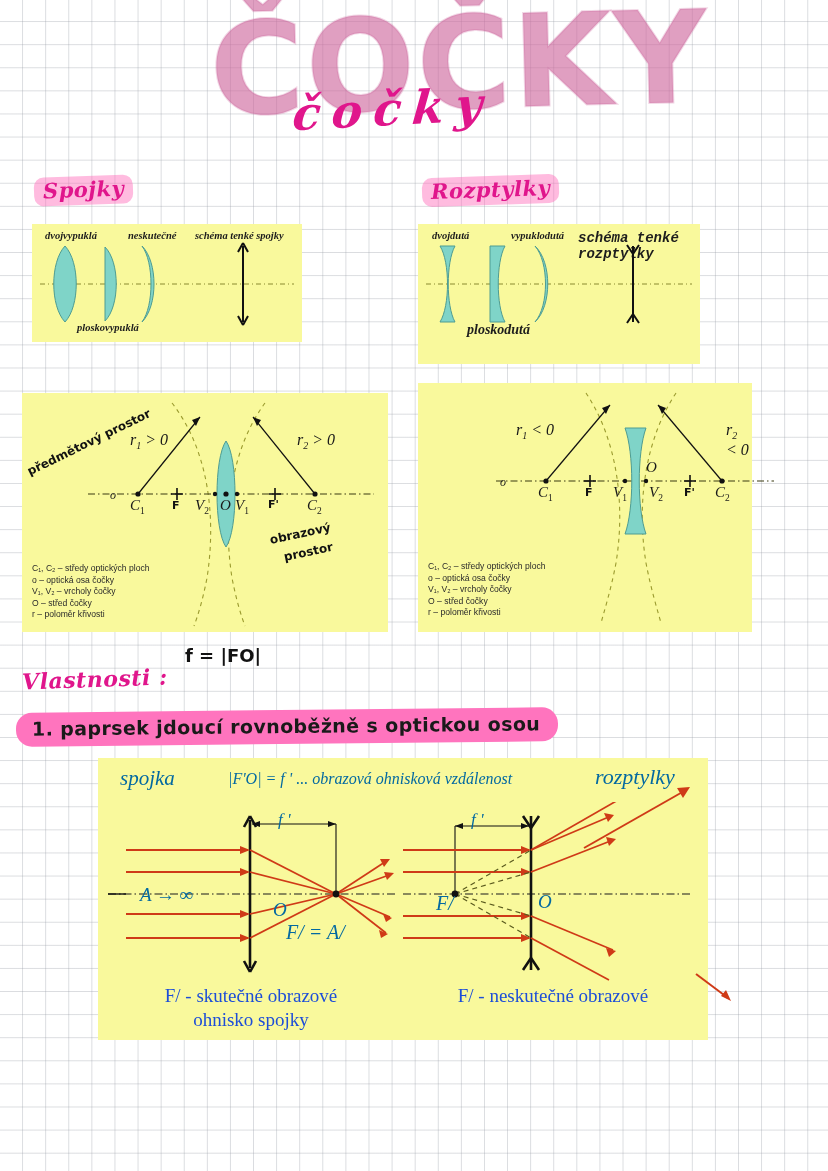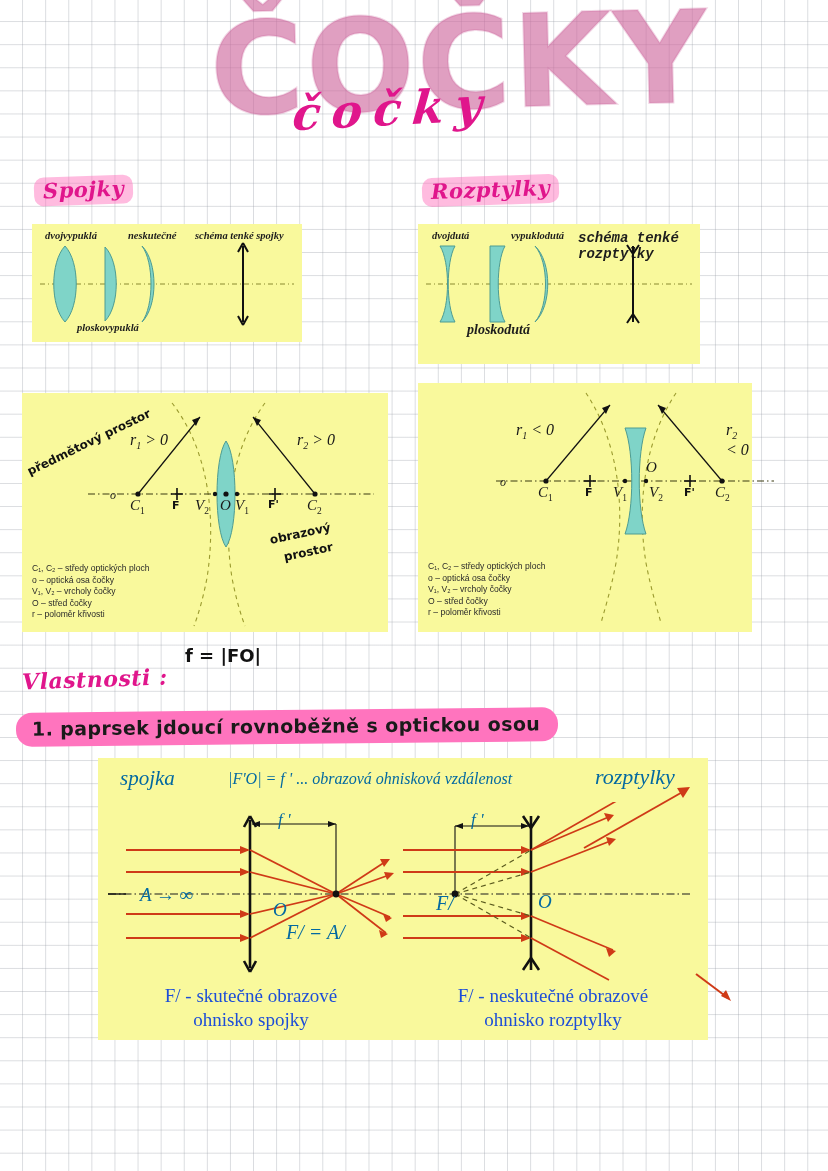--- a/index.html
+++ b/index.html
@@ -346,20 +346,19 @@
     <line x1="6" y1="66" x2="108" y2="8" stroke="#cf3a17" stroke-width="2"></line>
     <polygon points="112,5 99,6 105,16" fill="#cf3a17"></polygon>
   </svg>
 
   <div class="abs bigcap" style="left:18px;top:226px;width:270px;">
     <div>F/ - skutečné obrazové</div>
     <div>ohnisko spojky</div>
   </div>
   <div class="abs bigcap" style="left:310px;top:226px;width:290px;">
     <div>F/ - neskutečné obrazové</div>
-    <div>ohnisko rozptylky</div>
   </div>
 
   <svg class="abs" style="left:596px;top:214px;" width="60" height="40">
     <line x1="2" y1="2" x2="34" y2="26" stroke="#cf3a17" stroke-width="2"></line>
     <polygon points="37,29 27,24 32,18" fill="#cf3a17"></polygon>
   </svg>
 </div>
 
 </body></html>

